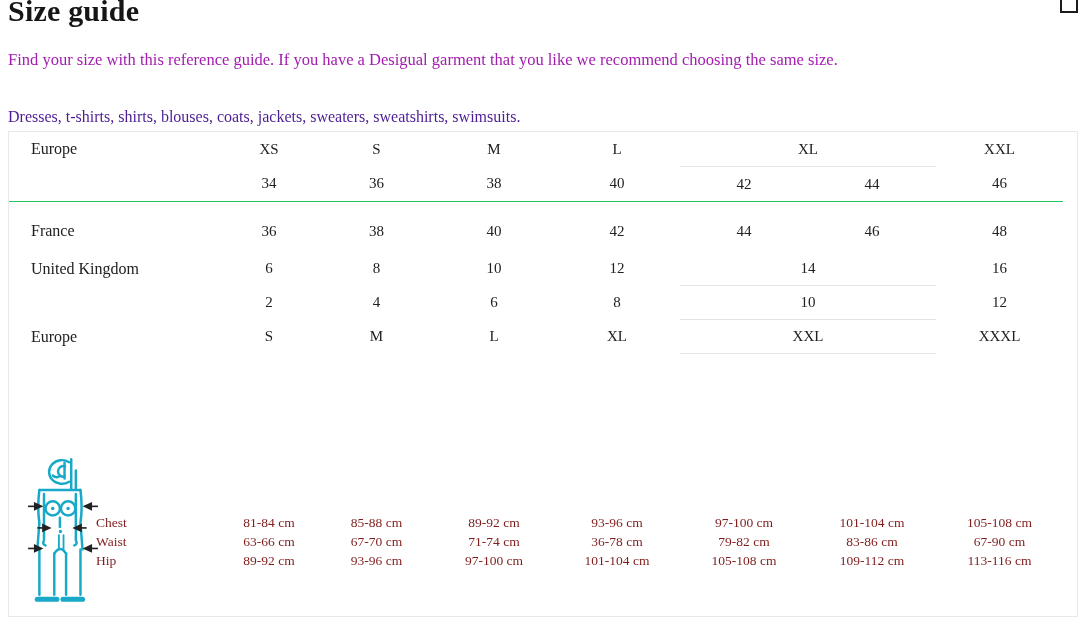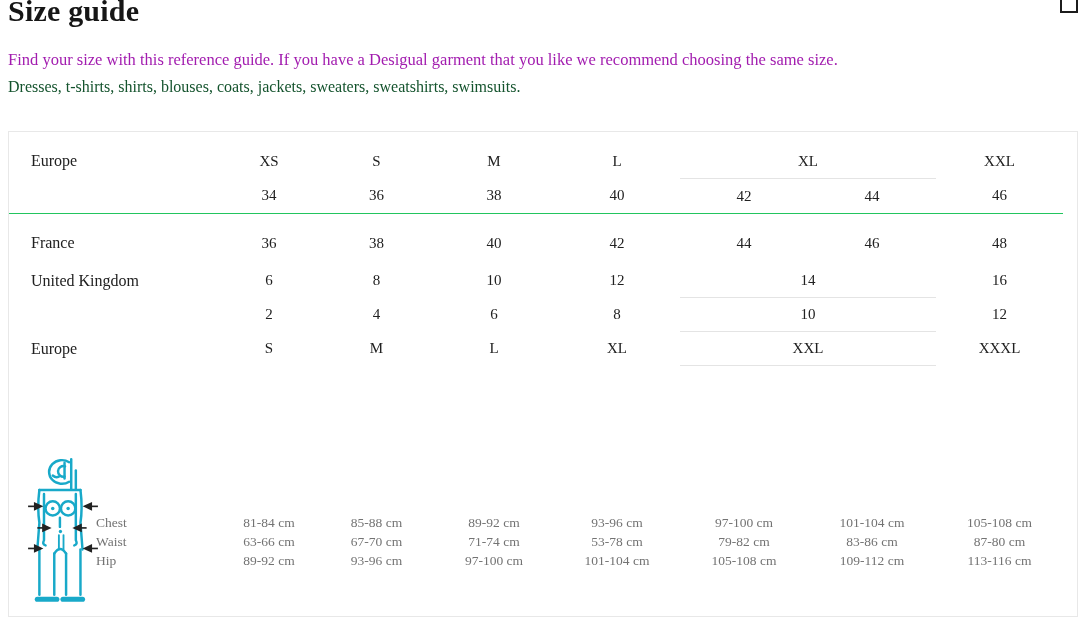--- a/index.html
+++ b/index.html
@@ -9,41 +9,41 @@
   }
   .page-title{
     position:absolute;left:8px;top:-6px;font-size:30px;font-weight:600;
     letter-spacing:.2px;color:#161616;margin:0;
   }
   .close-box{
     position:absolute;top:-8px;right:2px;width:14px;height:17px;
     border:2.5px solid #1c1c1c;background:#fff;cursor:pointer;
   }
   .desc{position:absolute;left:8px;top:50px;font-size:16.5px;color:#a21caf;margin:0;}
-  .cats{position:absolute;left:8px;top:78px;font-size:16px;color:#14532d;margin:0;}
+  .cats{position:absolute;left:8px;top:108px;font-size:16px;color:#4c1d95;margin:0;}
   .card{
     position:absolute;left:8px;top:131px;width:1070px;height:486px;
     border:1px solid #e8e8e8;box-sizing:border-box;background:#fff;
   }
   table{border-collapse:collapse;table-layout:fixed;}
-  .size-table{width:1054px;margin-top:12px;}
+  .size-table{width:1054px;}
   .size-table td{
     text-align:center;font-size:15px;color:#212121;padding:0;
     height:34px;vertical-align:middle;
   }
   .size-table td.lbl{text-align:left;padding-left:22px;font-size:16px;}
   tr.row-eu td{height:34px;}
   tr.row-div td{border-bottom:1px solid #22c55e;}
   tr.row-first td{height:42px;padding-top:8px;}
   tr.row-mid td{height:33px;}
   td.u-light{border-bottom:1px solid #e4e4e4;}
 
   .measure-table{position:absolute;left:0px;top:381px;width:1054px;}
   .measure-table td{
-    text-align:center;font-size:13.5px;color:#737373;height:19px;
+    text-align:center;font-size:13.5px;color:#7f1d1d;height:19px;
     vertical-align:middle;padding:0;
   }
   .measure-table td.mlbl{text-align:left;padding-left:87px;font-size:13.5px;}
   .figure-wrap{position:absolute;left:17px;top:323px;width:74px;height:152px;}
 </style>
 </head>
 <body>
 
 <h1 class="page-title">Size guide</h1>
 <div class="close-box"></div>
@@ -191,24 +191,24 @@
       <td>93-96 cm</td>
       <td>97-100 cm</td>
       <td>101-104 cm</td>
       <td>105-108 cm</td>
     </tr>
     <tr>
       <td class="mlbl">Waist</td>
       <td>63-66 cm</td>
       <td>67-70 cm</td>
       <td>71-74 cm</td>
-      <td>53-78 cm</td>
+      <td>36-78 cm</td>
       <td>79-82 cm</td>
       <td>83-86 cm</td>
-      <td>87-80 cm</td>
+      <td>67-90 cm</td>
     </tr>
     <tr>
       <td class="mlbl">Hip</td>
       <td>89-92 cm</td>
       <td>93-96 cm</td>
       <td>97-100 cm</td>
       <td>101-104 cm</td>
       <td>105-108 cm</td>
       <td>109-112 cm</td>
       <td>113-116 cm</td>

